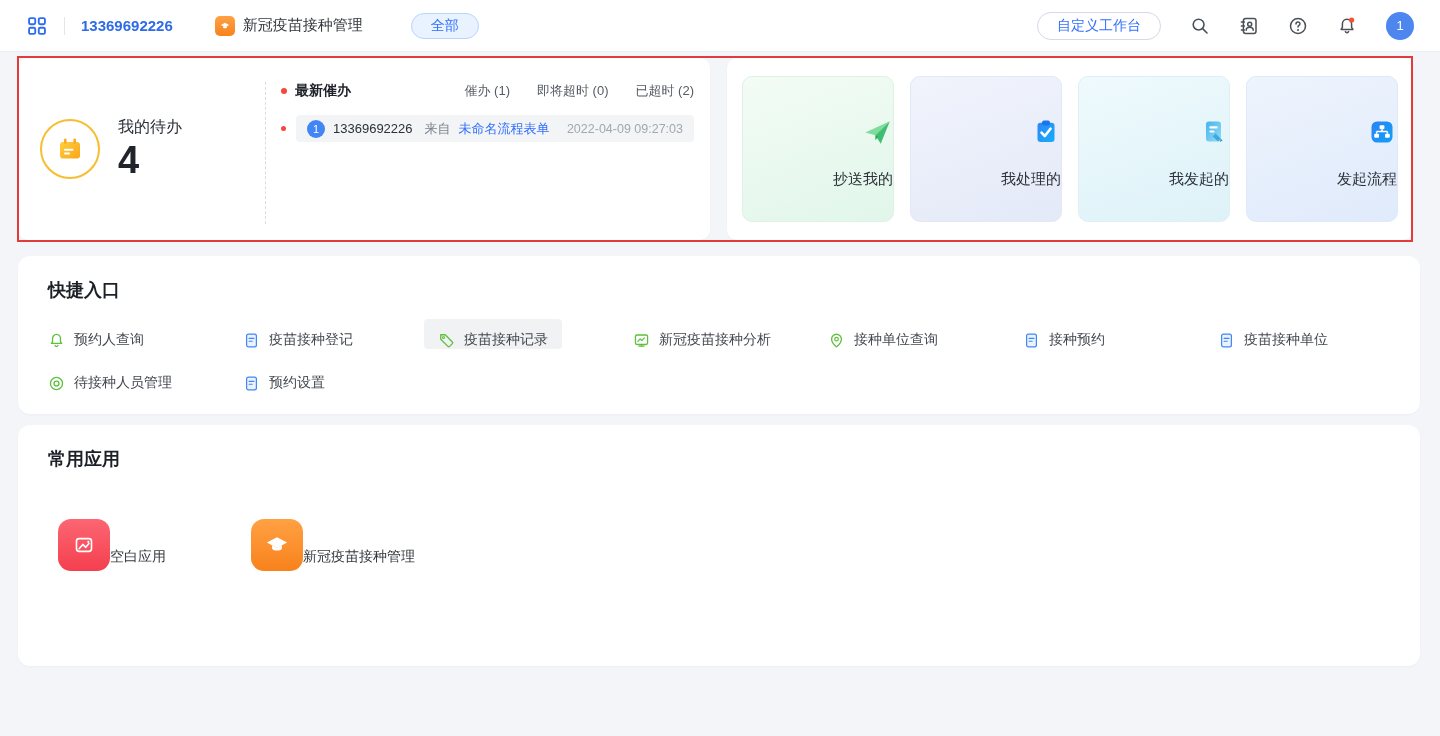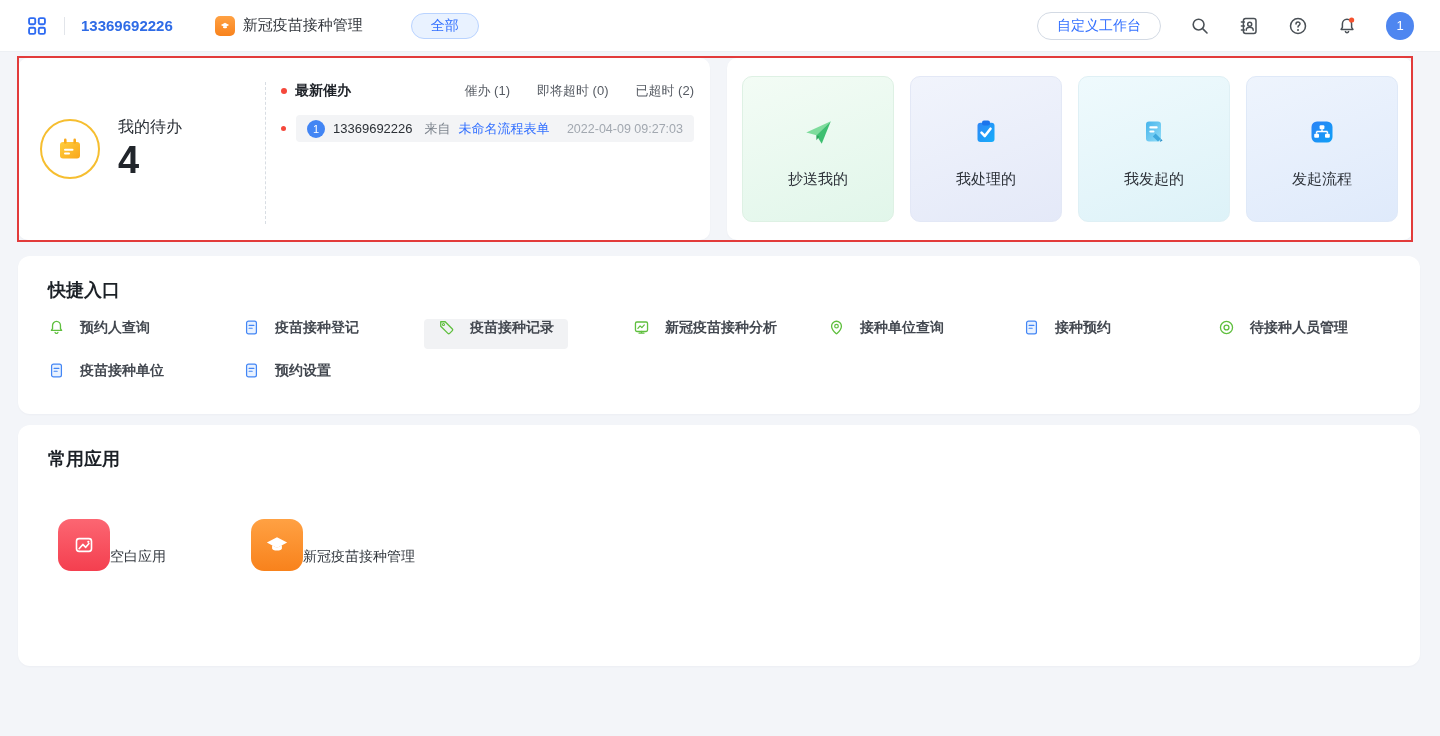--- a/index.html
+++ b/index.html
@@ -48,32 +48,32 @@
   .urge-item { display:flex; align-items:center; gap:10px; margin-top:15px; cursor:pointer; }
   .dot-sm { width:5px; height:5px; border-radius:50%; background:#f5483b; flex:none; }
   .urge-row { flex:1; height:27px; background:#f3f4f6; border-radius:4px; display:flex; align-items:center; padding:0 11px; gap:8px; }
   .badge { width:18px; height:18px; border-radius:50%; background:#4285f4; color:#fff; font-size:11px; display:flex; align-items:center; justify-content:center; flex:none; }
   .urge-user { font-size:13px; color:#2b3036; }
   .urge-from { font-size:13px; color:#7d848d; margin-left:4px; }
   .urge-link { font-size:13px; color:#3370ff; cursor:pointer; }
   .urge-time { margin-left:auto; font-size:12.5px; color:#a2a8b0; }
 
   
-  .fcard { width:152px; height:146px; border-radius:10px; display:flex; flex-direction:column; align-items:center; cursor:pointer; }
+  .fcard { width:152px; height:146px; border-radius:10px; display:flex; flex-direction:column; align-items:flex-end; cursor:pointer; }
   .fcard .ficon { margin-top:38px; height:34px; display:flex; align-items:center; }
   .fcard .flabel { margin-top:21px; font-size:15px; color:#2c3138; }
   .fc-green { background:linear-gradient(160deg,#f3fcf5 0%,#e1f6ea 100%); border:1px solid #def1e4; }
   .fc-indigo { background:linear-gradient(160deg,#f1f4fc 0%,#e4e9f8 100%); border:1px solid #e3e8f6; }
   .fc-cyan { background:linear-gradient(160deg,#effafd 0%,#ddf2f8 100%); border:1px solid #dff0f5; }
   .fc-blue { background:linear-gradient(160deg,#eef4fd 0%,#dfeafb 100%); border:1px solid #dfe9f8; }
 
   
   .sec-title { font-size:18px; font-weight:700; color:#1c2127; padding:22px 0 0 30px; }
   .quick-grid { display:grid; grid-template-columns:repeat(7,195px); row-gap:13px; padding:17px 0 0 30px; }
-  .qitem { display:flex; align-items:flex-start; gap:15px; height:30px; padding:0 14px; margin-left:-14px; border-radius:4px; width:max-content; cursor:pointer;font-weight:bold; }
+  .qitem { display:flex; align-items:flex-end; gap:9px; height:30px; padding:0 14px; margin-left:-14px; border-radius:4px; width:max-content; cursor:pointer; }
   .qitem.hl { background:#f1f2f4; }
   .qlabel { font-size:14px; color:#434850; }
   .qicon { width:17px; height:17px; flex:none; display:block; }
 
   
   .apps-row { display:flex; padding-left:40px; margin-top:48px; }
   .app { width:193px; display:flex; flex-direction:row; align-items:center; cursor:pointer; }
   .app-icon { width:52px; height:52px; border-radius:13px; display:flex; align-items:center; justify-content:center; }
   .app-red { background:linear-gradient(180deg,#fc6672,#f43f4f); }
   .app-orange { background:linear-gradient(180deg,#ffa143,#f8821c); }
@@ -321,34 +321,34 @@
         <rect x="3.8" y="2.2" width="10.4" height="13.6" rx="2" fill="#e9f2ff" stroke="#4386f5" stroke-width="1.3"></rect>
         <path d="M6.5 6.8 h5 M6.5 9.8 h3.2" stroke="#4386f5" stroke-width="1.3" stroke-linecap="round"></path>
       </svg>
       <span class="qlabel">接种预约</span>
     </div>
       </div>
 
     <div>
         <div class="qitem">
       <svg class="qicon" viewBox="0 0 18 18">
+        <rect x="3.8" y="2.2" width="10.4" height="13.6" rx="2" fill="#e9f2ff" stroke="#4386f5" stroke-width="1.3"></rect>
+        <path d="M6.5 6.8 h5 M6.5 9.8 h3.2" stroke="#4386f5" stroke-width="1.3" stroke-linecap="round"></path>
+      </svg>
+      <span class="qlabel">疫苗接种单位</span>
+    </div>
+      </div>
+
+    <div>
+        <div class="qitem">
+      <svg class="qicon" viewBox="0 0 18 18">
         <circle cx="9" cy="9" r="6.4" fill="none" stroke="#5fbf3e" stroke-width="1.4"></circle>
         <circle cx="9" cy="9" r="2.6" fill="none" stroke="#5fbf3e" stroke-width="1.4"></circle>
       </svg>
       <span class="qlabel">待接种人员管理</span>
-    </div>
-      </div>
-
-    <div>
-        <div class="qitem">
-      <svg class="qicon" viewBox="0 0 18 18">
-        <rect x="3.8" y="2.2" width="10.4" height="13.6" rx="2" fill="#e9f2ff" stroke="#4386f5" stroke-width="1.3"></rect>
-        <path d="M6.5 6.8 h5 M6.5 9.8 h3.2" stroke="#4386f5" stroke-width="1.3" stroke-linecap="round"></path>
-      </svg>
-      <span class="qlabel">疫苗接种单位</span>
     </div>
       </div>
 
     <div>
         <div class="qitem">
       <svg class="qicon" viewBox="0 0 18 18">
         <rect x="3.8" y="2.2" width="10.4" height="13.6" rx="2" fill="#e9f2ff" stroke="#4386f5" stroke-width="1.3"></rect>
         <path d="M6.5 6.8 h5 M6.5 9.8 h3.2" stroke="#4386f5" stroke-width="1.3" stroke-linecap="round"></path>
       </svg>
       <span class="qlabel">预约设置</span>

